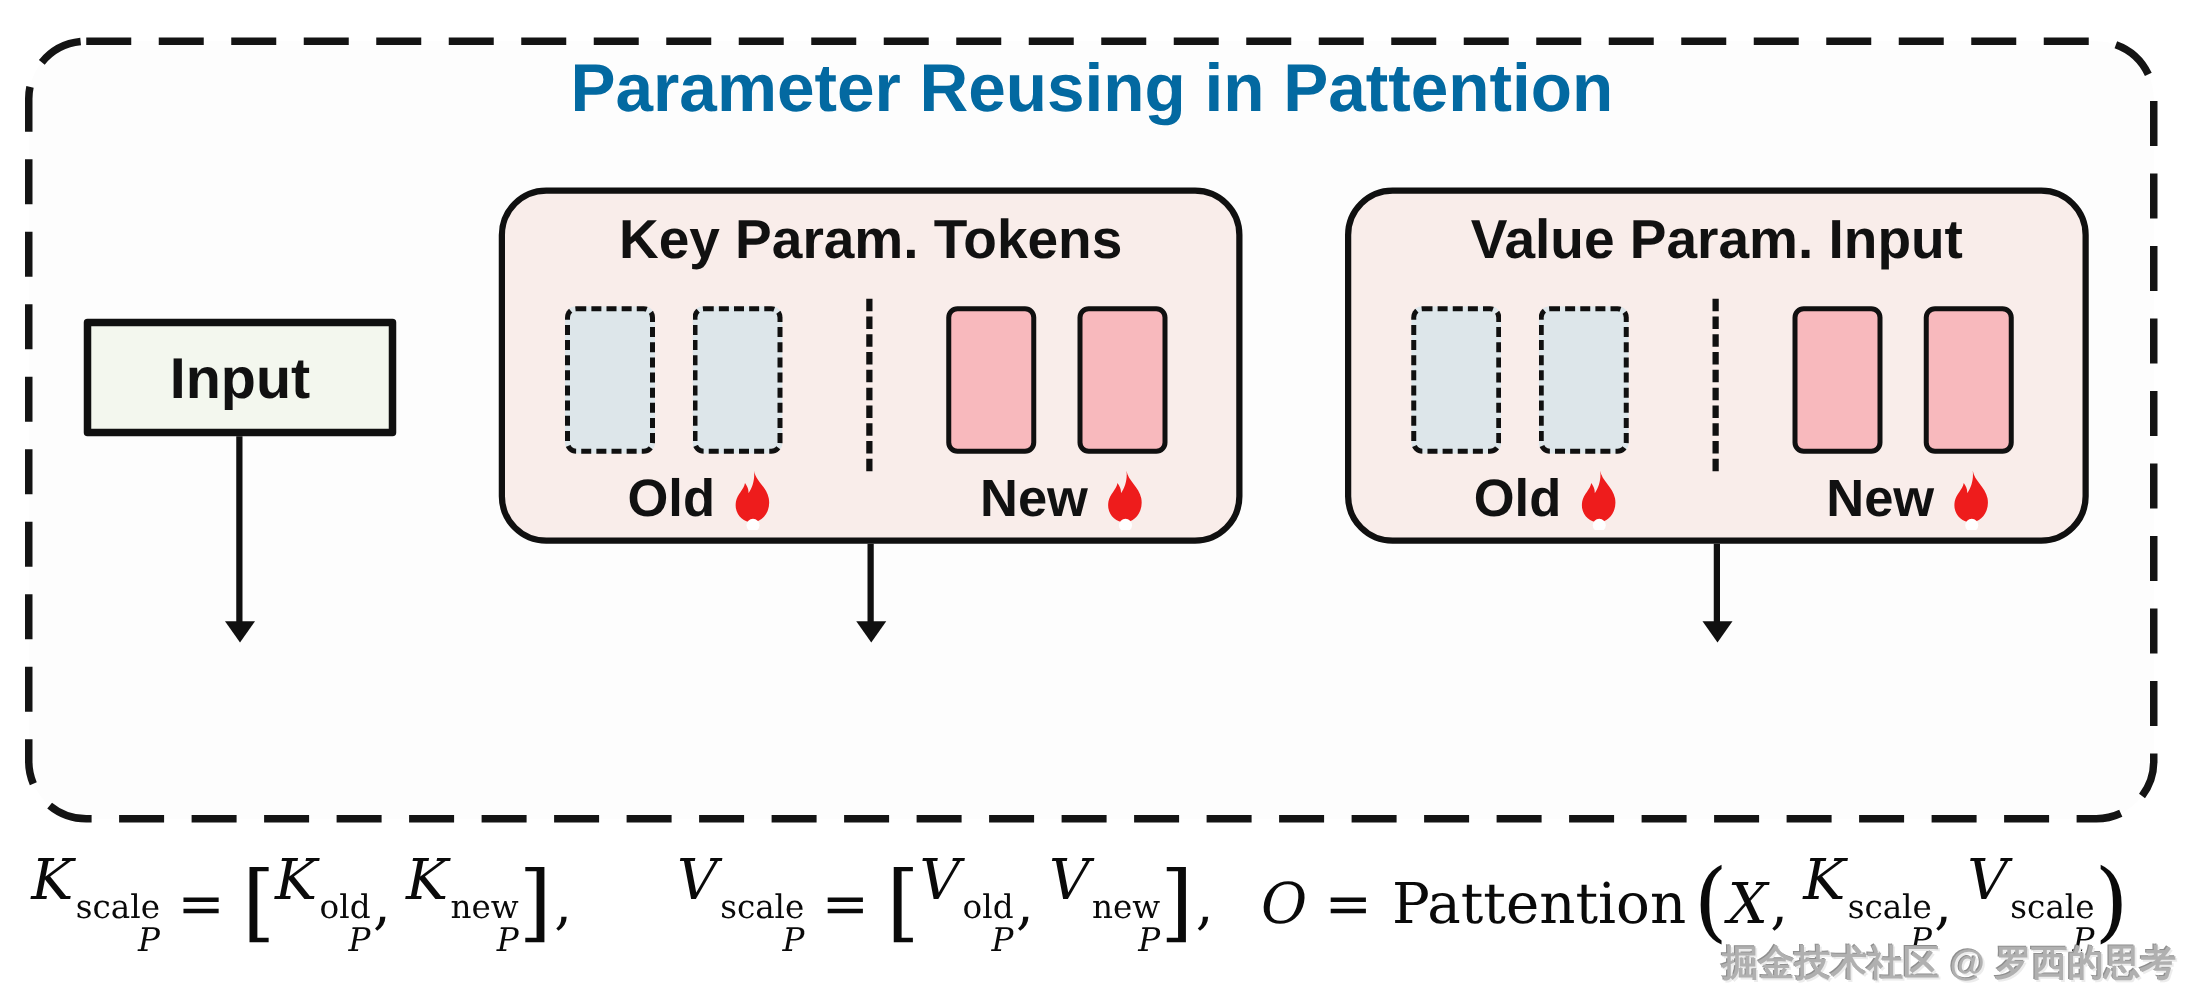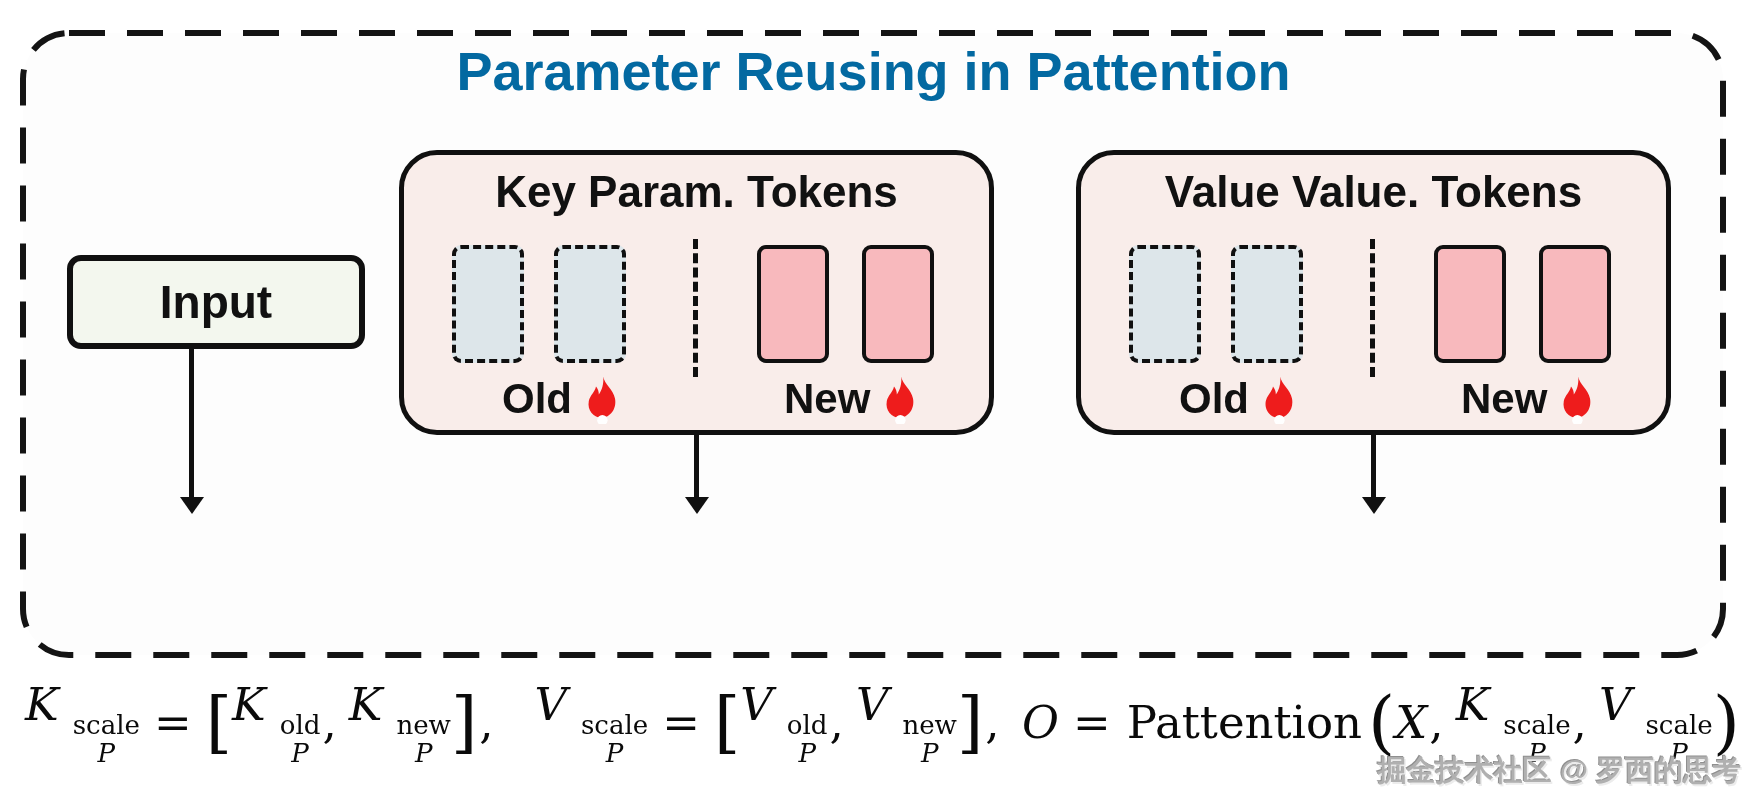--- a/index.html
+++ b/index.html
@@ -8,22 +8,22 @@
     font-family:"Liberation Sans",sans-serif;color:#111;
   }
   .abs{position:absolute;}
   
   .outer-svg{position:absolute;left:0;top:0;pointer-events:none;}
   .fig-title{
     left:20px;top:40px;width:1707px;text-align:center;
     font-size:54px;font-weight:bold;letter-spacing:0px;color:#0369a1;
   }
   .input-box{
-    left:67px;top:255px;width:298px;height:94px;box-sizing:border-box;
-    background:var(--input-fill,#f3f7ee);border:6px solid #101010;border-radius:14px;
+    left:67px;top:255px;width:250px;height:94px;box-sizing:border-box;
+    background:var(--input-fill,#f3f7ee);border:6px solid #101010;border-radius:3px;
     display:flex;align-items:center;justify-content:center;
     font-size:46px;font-weight:bold;
   }
   .param-box{
     top:150px;width:595px;height:285px;box-sizing:border-box;
     background:var(--box-pink-fill,#f9edea);border:5px solid #101010;border-radius:38px;
   }
   .param-box.key{left:399px;padding-left:32px;}
   .param-box.value{left:1076px;}
   .param-title{
@@ -67,22 +67,22 @@
   }
   
   .formula{
     left:25px;top:676px;height:92px;width:1715px;
     display:flex;align-items:center;
     font-family:"DejaVu Serif",serif;font-size:45px;color:#0a0a0a;white-space:nowrap;
   }
   .it{font-style:italic;}
   .rm{font-style:normal;}
   .ss{
-    display:inline-flex;flex-direction:column;align-items:center;
-    vertical-align:-0.55em;font-size:0.58em;line-height:1.0;margin-left:14px;
+    display:inline-flex;flex-direction:column;align-items:flex-end;
+    vertical-align:-0.55em;font-size:0.58em;line-height:1.0;margin-left:2px;
   }
   .ss .sup{display:block;font-style:normal;}
   .ss .sub{display:block;font-style:italic;margin-top:0.06em;}
   .eq{margin:0 14px;}
   .cm{margin:0 12px 0 2px;}
   .brk{font-size:1.5em;font-weight:400;display:inline-block;vertical-align:-0.14em;line-height:0;}
   .brkp{font-size:1.55em;font-weight:400;display:inline-block;vertical-align:-0.14em;line-height:0;}
   .sp1{display:inline-block;width:72px;}
   .sp2{display:inline-block;width:26px;}
   .patt{margin:0 6px 0 2px;}
@@ -129,21 +129,21 @@
     <div class="state-label new">
       <span>New</span>
       <svg class="flame" viewBox="0 0 20 24">
         <path fill="#ee1c1c" d="M10.6 0.8 C11.2 4.8 15.6 7.2 16.5 11.8 C17.5 17 14 21.4 9.9 21.4 C5.9 21.4 2.5 17.9 3.4 13 C4 10.1 6.5 8.4 7 5.7 C7.9 6.9 8.5 8.2 8.4 9.8 C10 7.6 11 4.2 10.6 0.8 Z"></path>
         <circle fill="#ffffff" cx="10.2" cy="22.6" r="2.6"></circle>
       </svg>
     </div>
   </div>
 
   <div class="abs param-box value">
-    <div class="param-title">Value Value. Tokens</div>
+    <div class="param-title">Value Param. Input</div>
     <div class="token old tok1"></div>
     <div class="token old tok2"></div>
     <div class="v-sep"></div>
     <div class="token new tok3"></div>
     <div class="token new tok4"></div>
     <div class="state-label old">
       <span>Old</span>
       <svg class="flame" viewBox="0 0 20 24">
         <path fill="#ee1c1c" d="M10.6 0.8 C11.2 4.8 15.6 7.2 16.5 11.8 C17.5 17 14 21.4 9.9 21.4 C5.9 21.4 2.5 17.9 3.4 13 C4 10.1 6.5 8.4 7 5.7 C7.9 6.9 8.5 8.2 8.4 9.8 C10 7.6 11 4.2 10.6 0.8 Z"></path>
         <circle fill="#ffffff" cx="10.2" cy="22.6" r="2.6"></circle>

